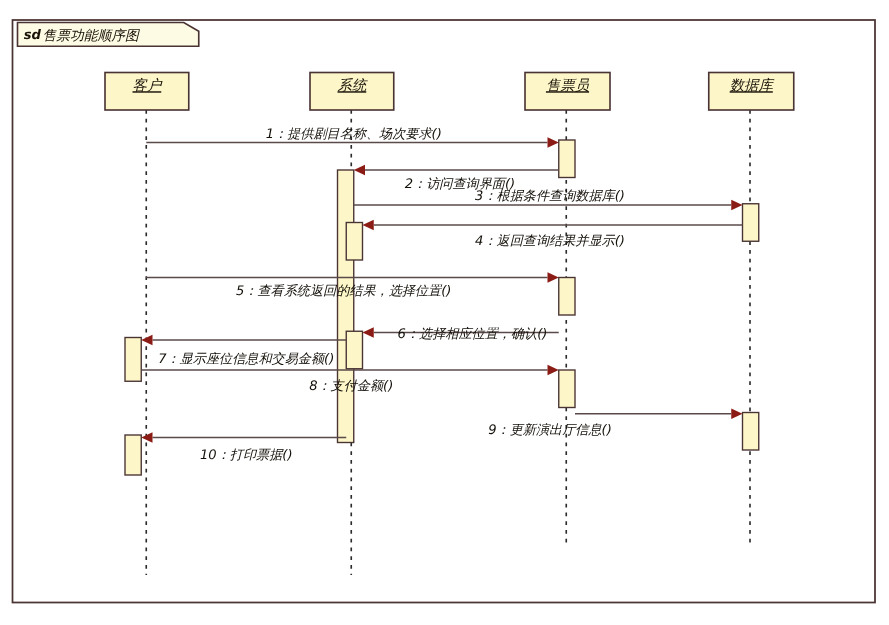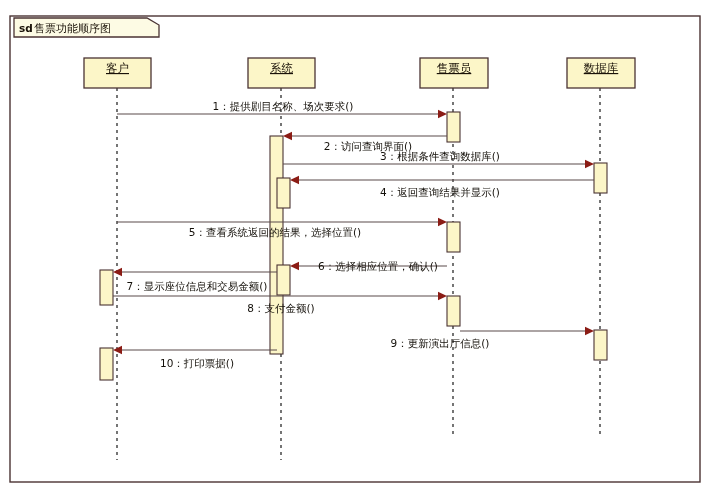--- a/index.html
+++ b/index.html
@@ -13,20 +13,21 @@
     font-family: "DejaVu Sans", "Liberation Sans", sans-serif;
     overflow: hidden;
     position: relative;
   }
   #canvas {
     position: absolute;
     left: 0;
     top: 0;
     width: 711px;
     height: 500px;
+    font-style: italic;
   }
   svg {
     display: block;
   }
   .frame-rect {
     fill: #ffffff;
     stroke: #4a3333;
     stroke-width: 1.4;
   }
   .tab-shape {

